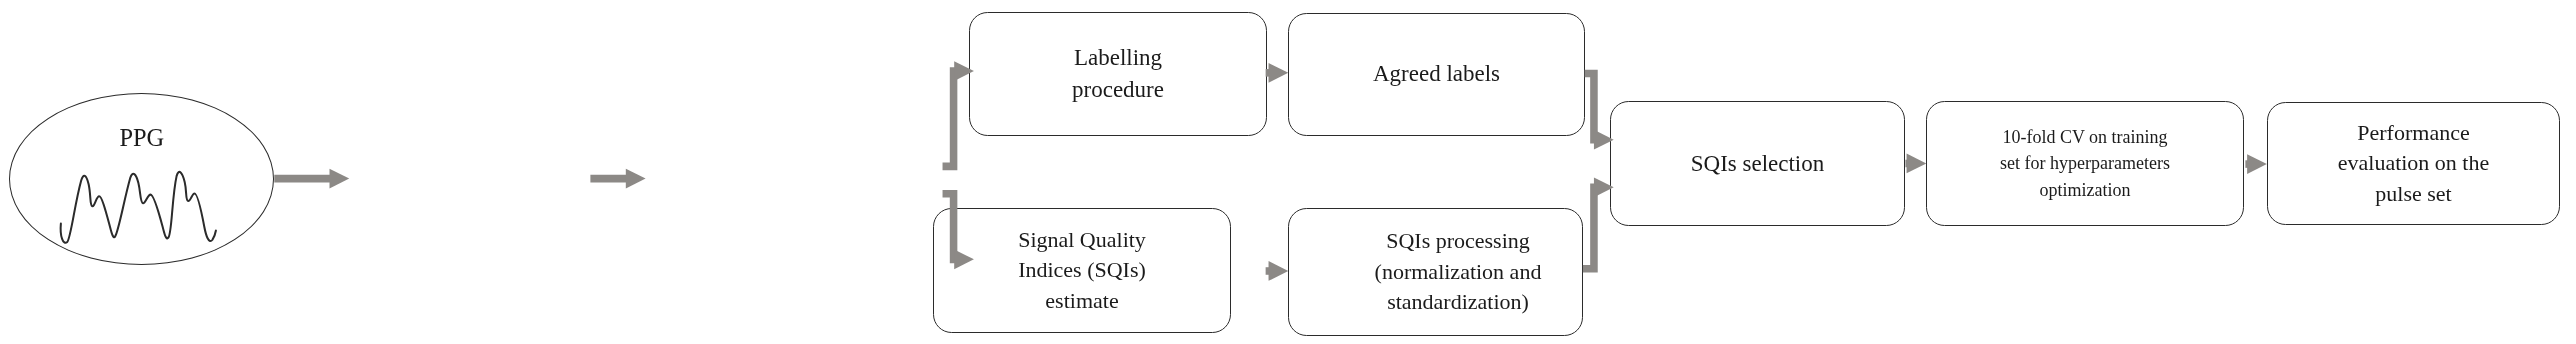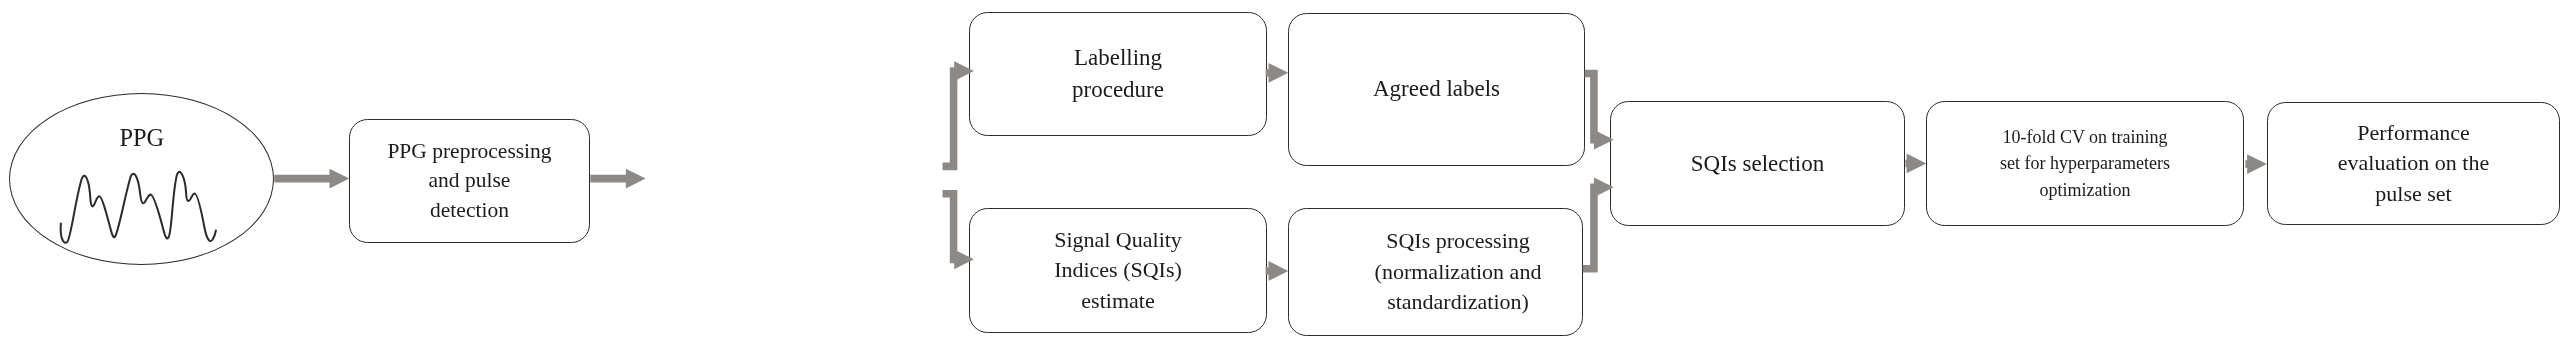--- a/index.html
+++ b/index.html
@@ -62,23 +62,23 @@
           flex-direction:column; justify-content:flex-start; }
   .n-ppg .node-label{ font-size:24.4px; margin-top:27px; }
   .ppg-wave{ position:absolute; left:41px; top:74px; }
   .wave-path{ stroke:#2b2b2b; stroke-width:3.5; fill:none;
               stroke-linecap:round; stroke-linejoin:round; }
   .n-preprocessing{ left:349px; top:119px; width:241px; height:124px; }
   .n-preprocessing .node-label{ font-size:21.5px; }
   .n-categorization{ left:646px; top:119px; width:296px; height:126px; }
   .n-labelling{ left:969px; top:11.6px;  width:298px; height:124px; }
   .n-labelling .node-label{ font-size:23px; }
-  .n-agreed{ left:1288px; top:12.8px;  width:297px; height:153px;text-align:center; }
+  .n-agreed{ left:1288px; top:12.8px;  width:297px; height:123px;text-align:center; }
   .n-agreed .node-label{ font-size:23px; }
-  .n-sqi-estimate{ left:969px; top:208px; width:298px; height:125px; }
+  .n-sqi-estimate{ left:933px; top:208px; width:298px; height:125px; }
   .n-sqi-processing{ left:1288px; top:208px; width:295px; height:128px;padding-left:45px; }
   .n-sqi-selection{ left:1610px; top:101px; width:295px; height:125px; }
   .n-sqi-selection .node-label{ font-size:23px; }
   .n-cv{ left:1926px; top:101px; width:318px; height:125px; }
   .n-cv .node-label{ font-size:18px; line-height:1.45; }
   .n-performance{ left:2267px; top:102px; width:293px; height:123px; }
 </style>
 </head>
 <body>
 
@@ -122,25 +122,20 @@
         C208,112 208,50 216,14
         C220,0 226,8 230,24
         C234,40 231,56 236,57
         C240,58 243,44 247,44
         C252,44 258,70 264,102
         C267,118 272,132 278,124
         C281,119 283,114 284,108"></path>
     </svg>
   </div>
 
-  <div class="node box n-preprocessing">
-    <div class="node-label">PPG preprocessing
-and pulse
-detection</div>
-  </div>
 
 
   <div class="node box n-labelling">
     <div class="node-label">Labelling
 procedure</div>
   </div>
 
   <div class="node box n-agreed">
     <div class="node-label">Agreed labels</div>
   </div>

